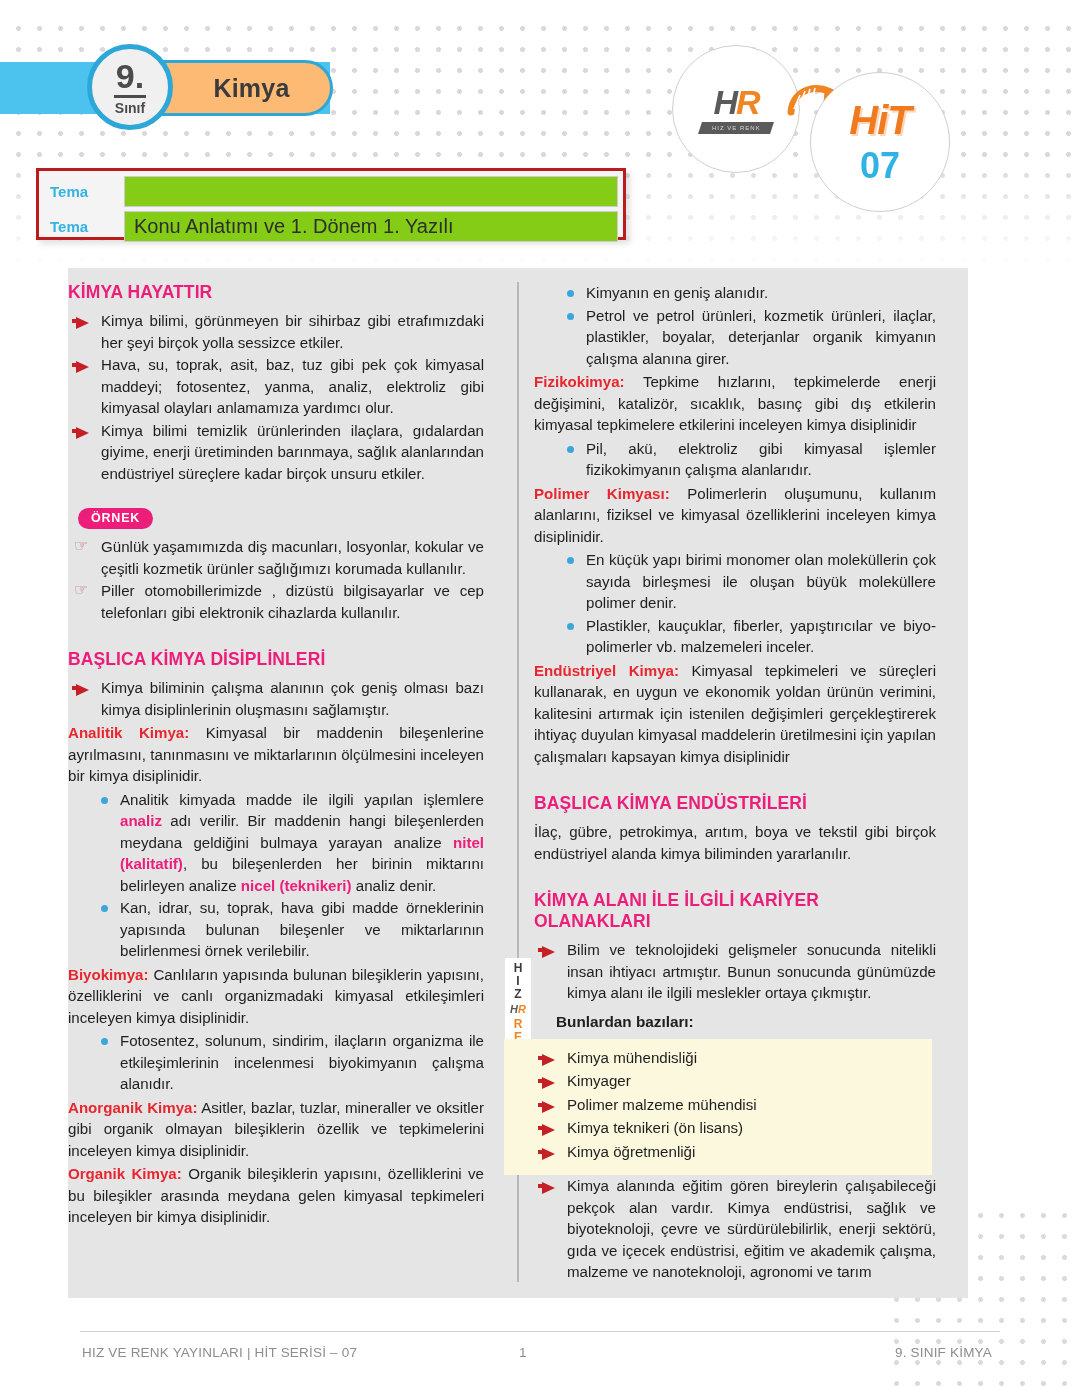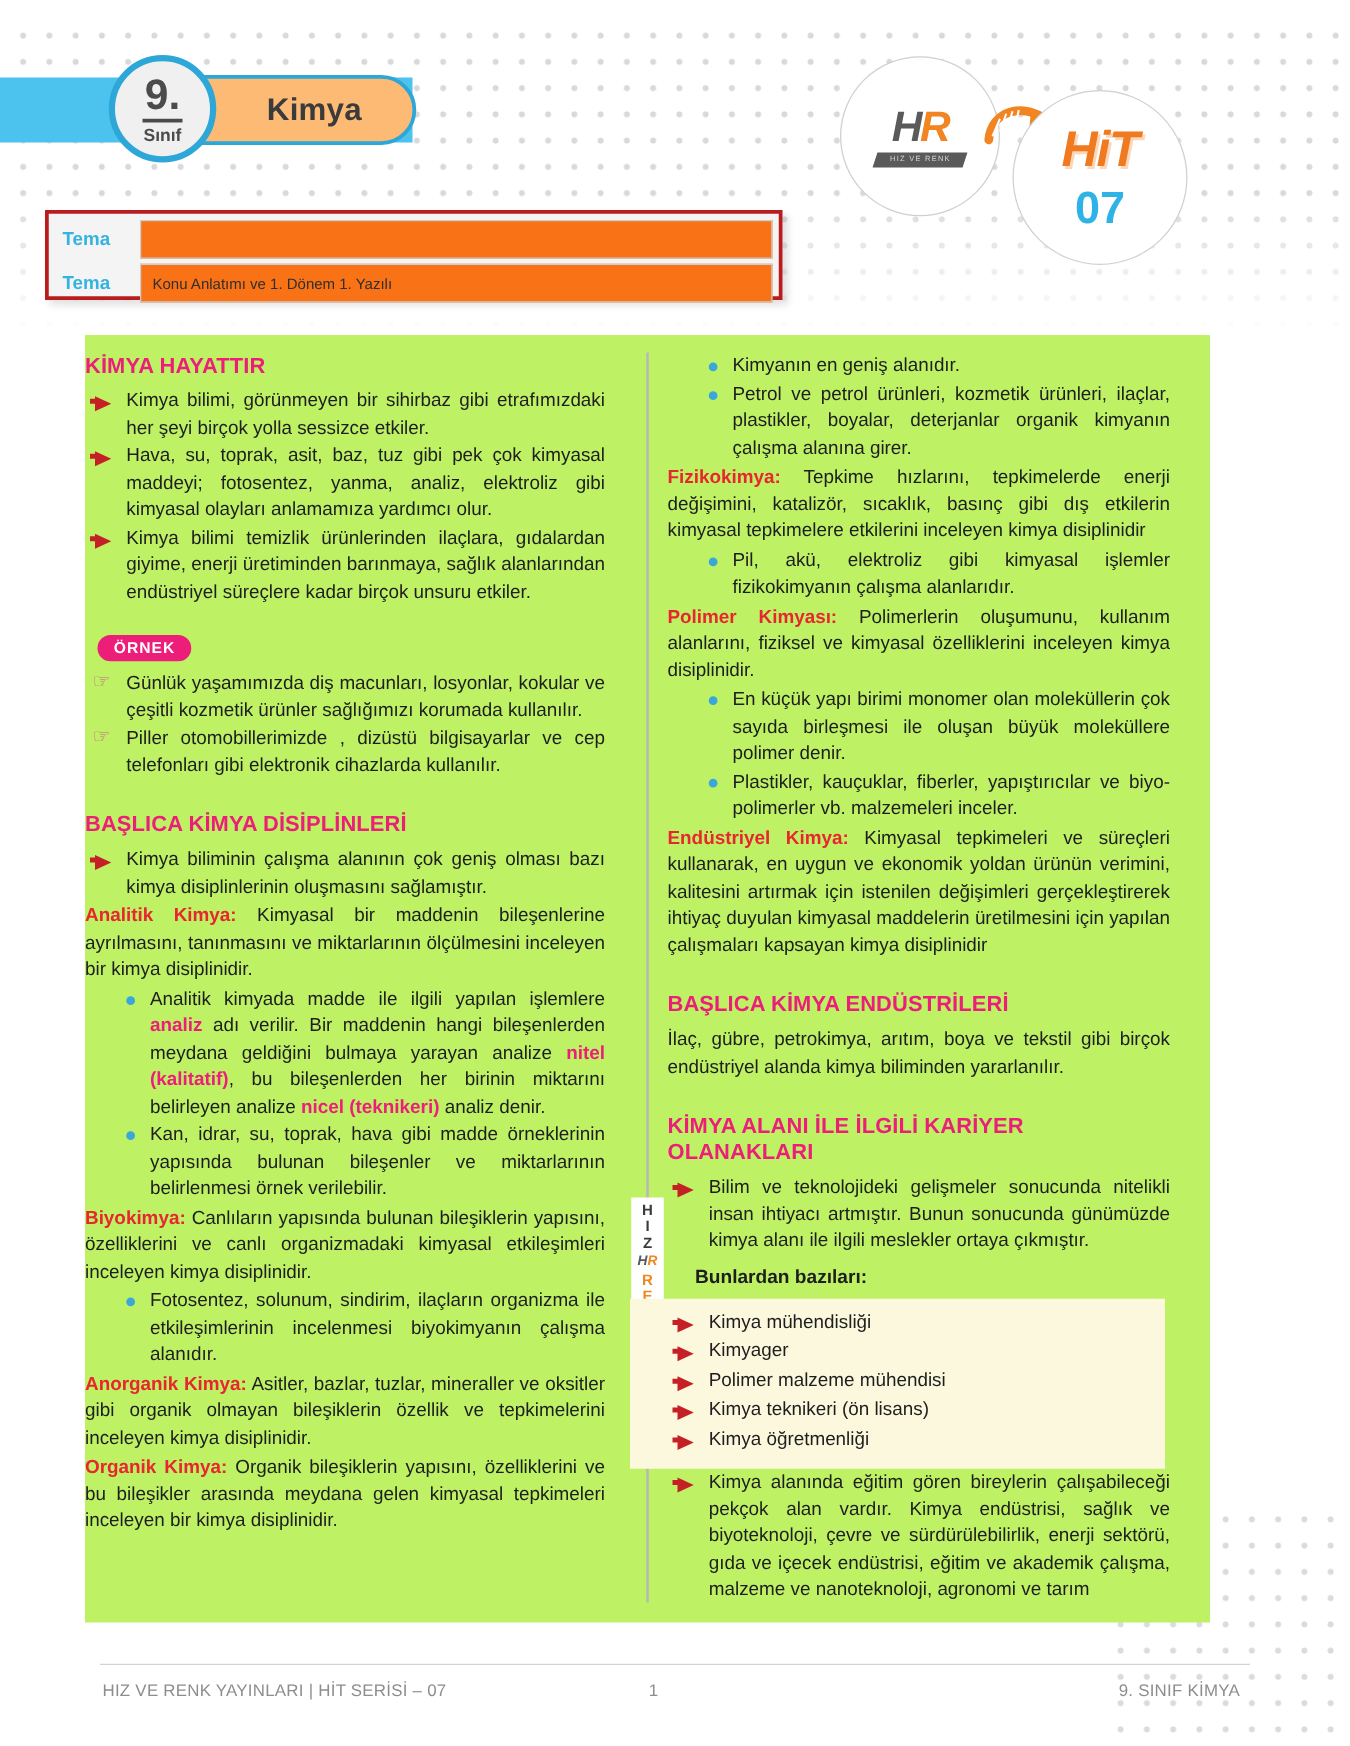--- a/index.html
+++ b/index.html
@@ -124,32 +124,33 @@
   }
   .meta-row { display: flex; height: 31px; }
   .meta-row + .meta-row { margin-top: 4px; }
   .meta-key {
     width: 68px; flex: 0 0 68px;
     display: flex; align-items: center;
     font-size: 15px; font-weight: 700; color: #35b3e0;
     padding-left: 6px;
   }
   .meta-val {
-    flex: 1; background: #f97316;
+    flex: 1; background: #84cc16;
     border: 1px solid #cccccc;
     display: flex; align-items: center;
-    font-size: 12px; color: #2e2e2e;
+    font-size: 20px; color: #2e2e2e;
     padding-left: 9px;
+    margin-left: 12px;
   }
 
   
   .content {
     position: absolute; top: 268px; left: 68px;
     width: 900px; height: 1030px;
-    background: #bef264;
+    background: #e5e5e5;
     display: flex;
   }
   .col {
     width: 434px;
     padding: 14px 0 10px 0;
     position: relative;
   }
   .col-left { padding-right: 18px; }
   .col-right { padding-left: 32px; }
 

